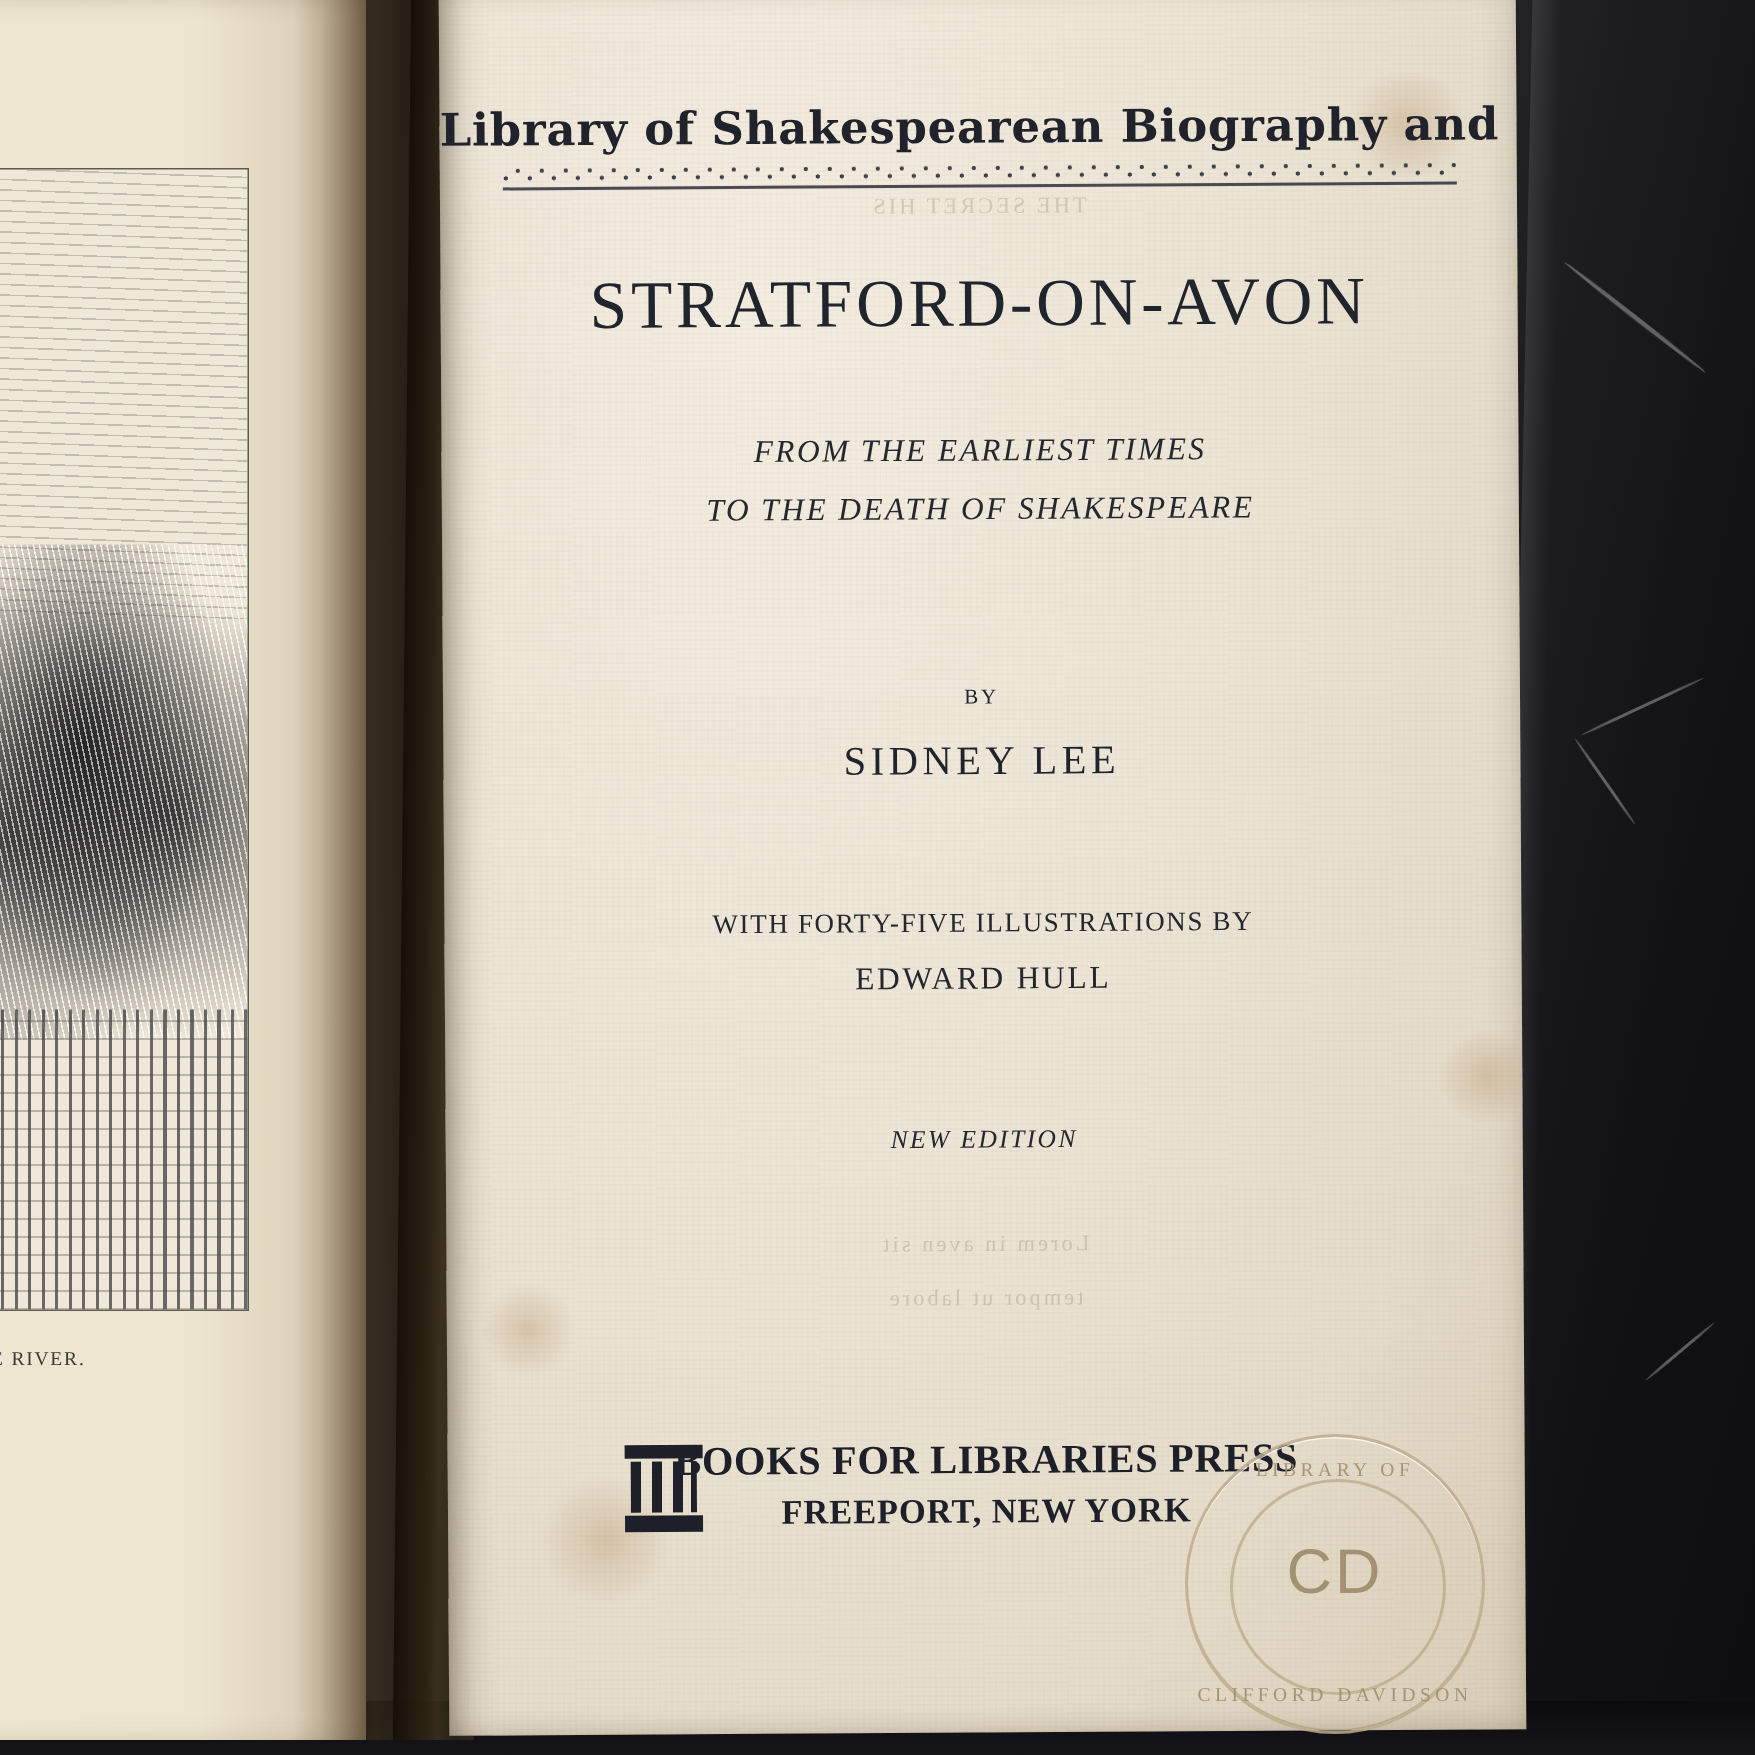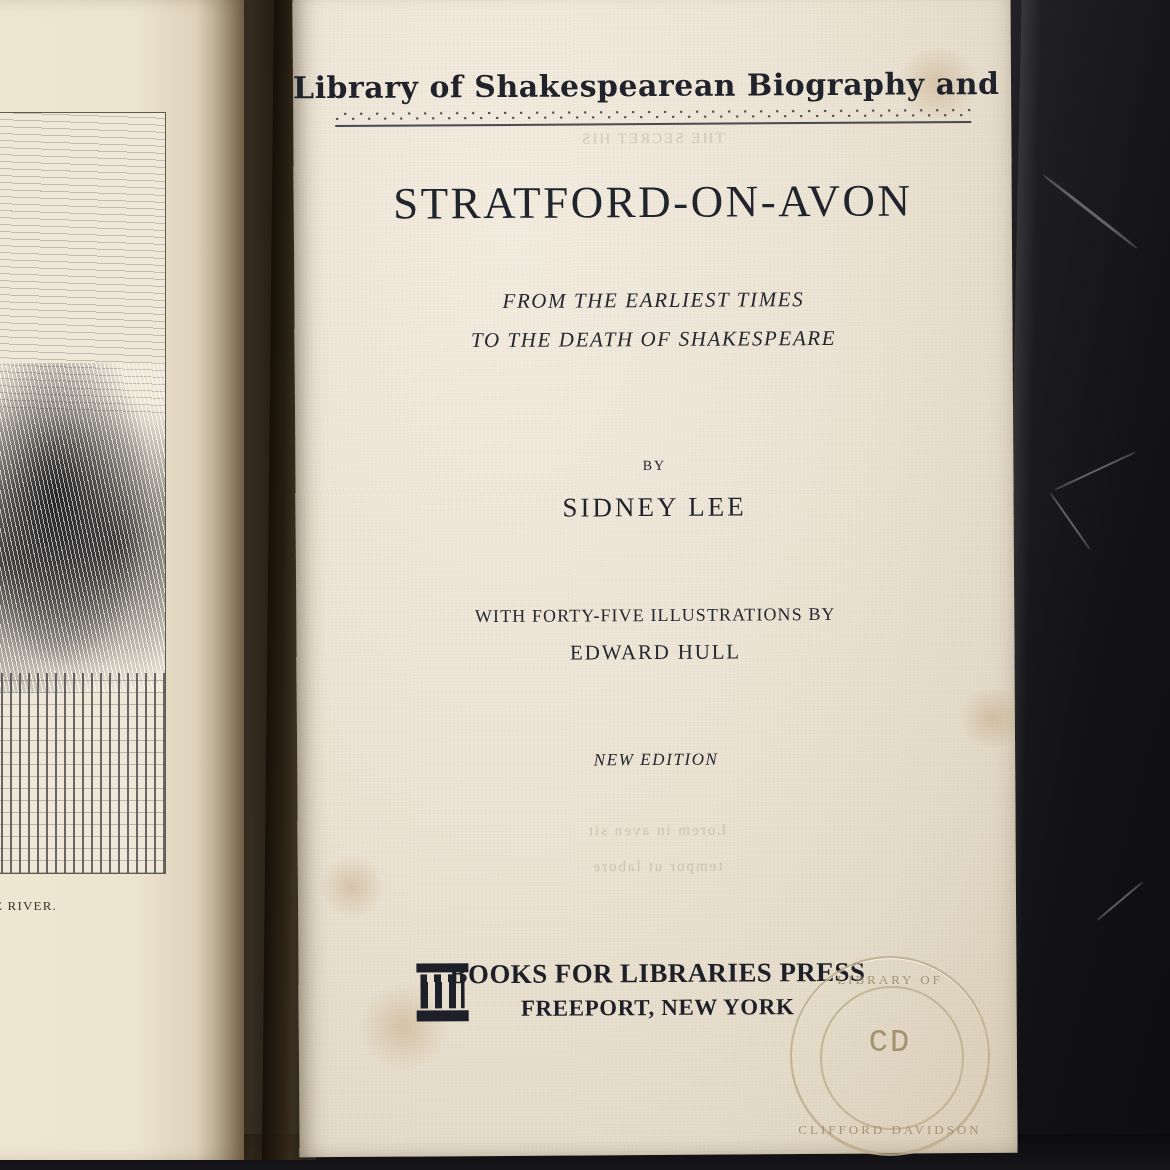--- a/index.html
+++ b/index.html
@@ -293,24 +293,24 @@
   .stamp-inner {
     position: absolute;
     left: 28px; top: 28px;
     width: 140px; height: 140px;
     border-radius: 50%;
     border: 2px solid rgba(190,172,140,0.8);
   }
   .stamp-cd {
     position: absolute;
     left: 0; top: 66px; width: 100%;
-    font-size: 32px;
+    font-size: 42px;
     letter-spacing: 2px;
     color: rgba(158,141,110,0.95);
-    font-family: Liberation Mono, monospace;
+    font-family: Liberation Sans, sans-serif;
   }
   .stamp-top {
     position: absolute;
     left: 0; top: 14px; width: 100%;
     font-size: 13px;
     letter-spacing: 3px;
     color: rgba(158,141,110,0.9);
   }
   .stamp-bottom {
     position: absolute;

